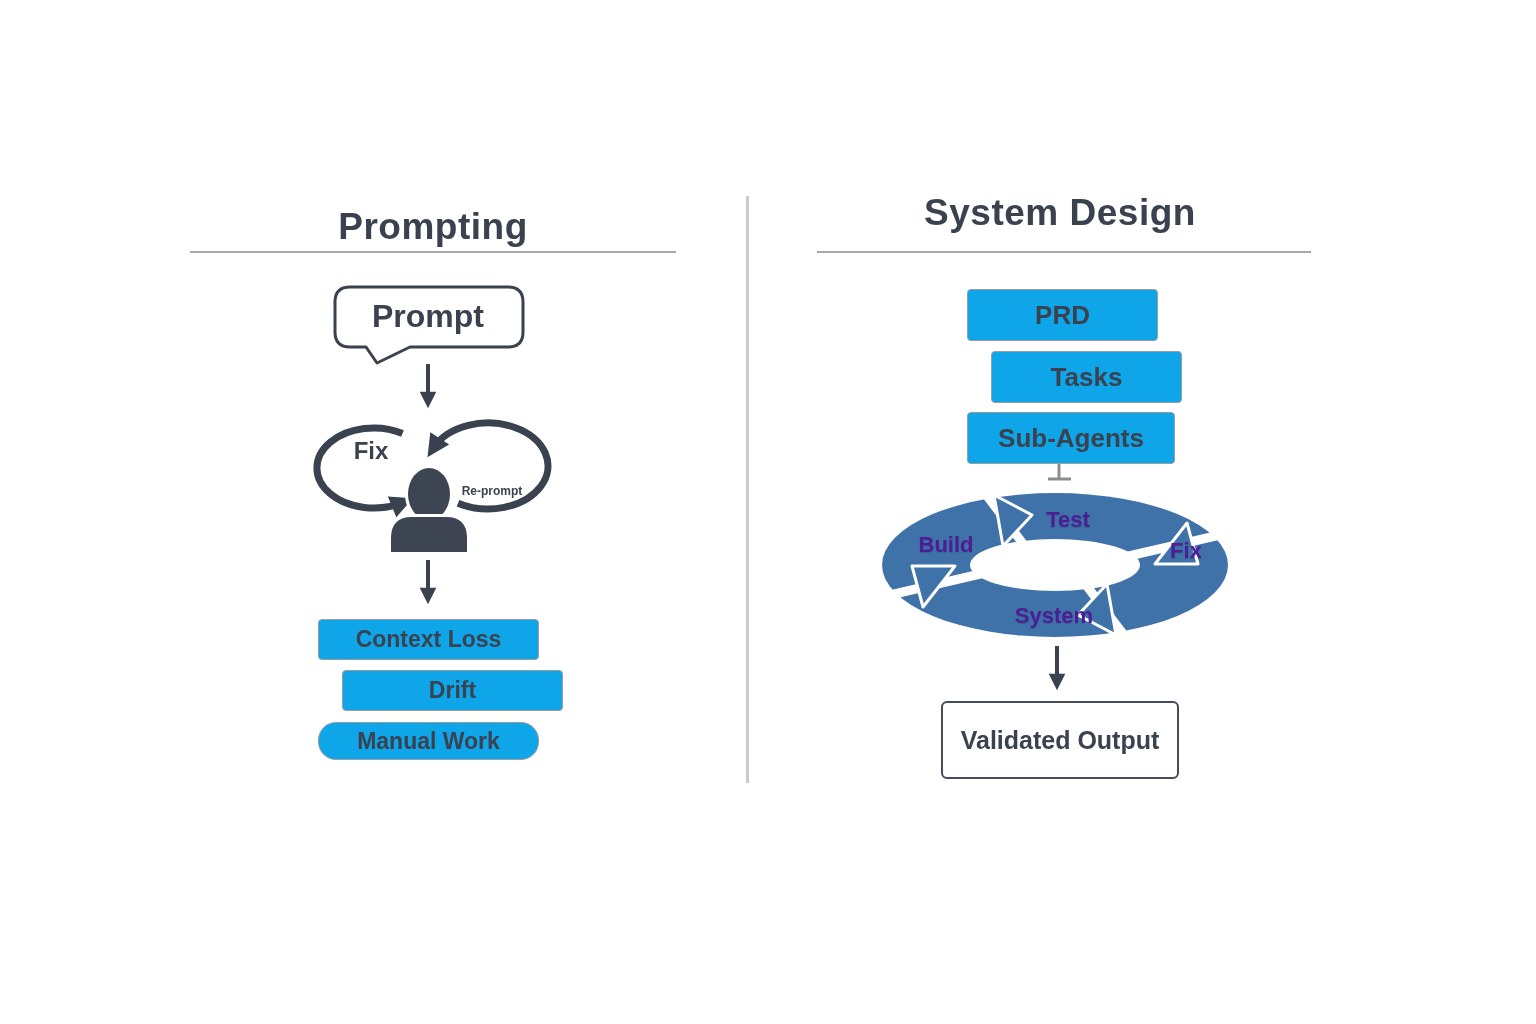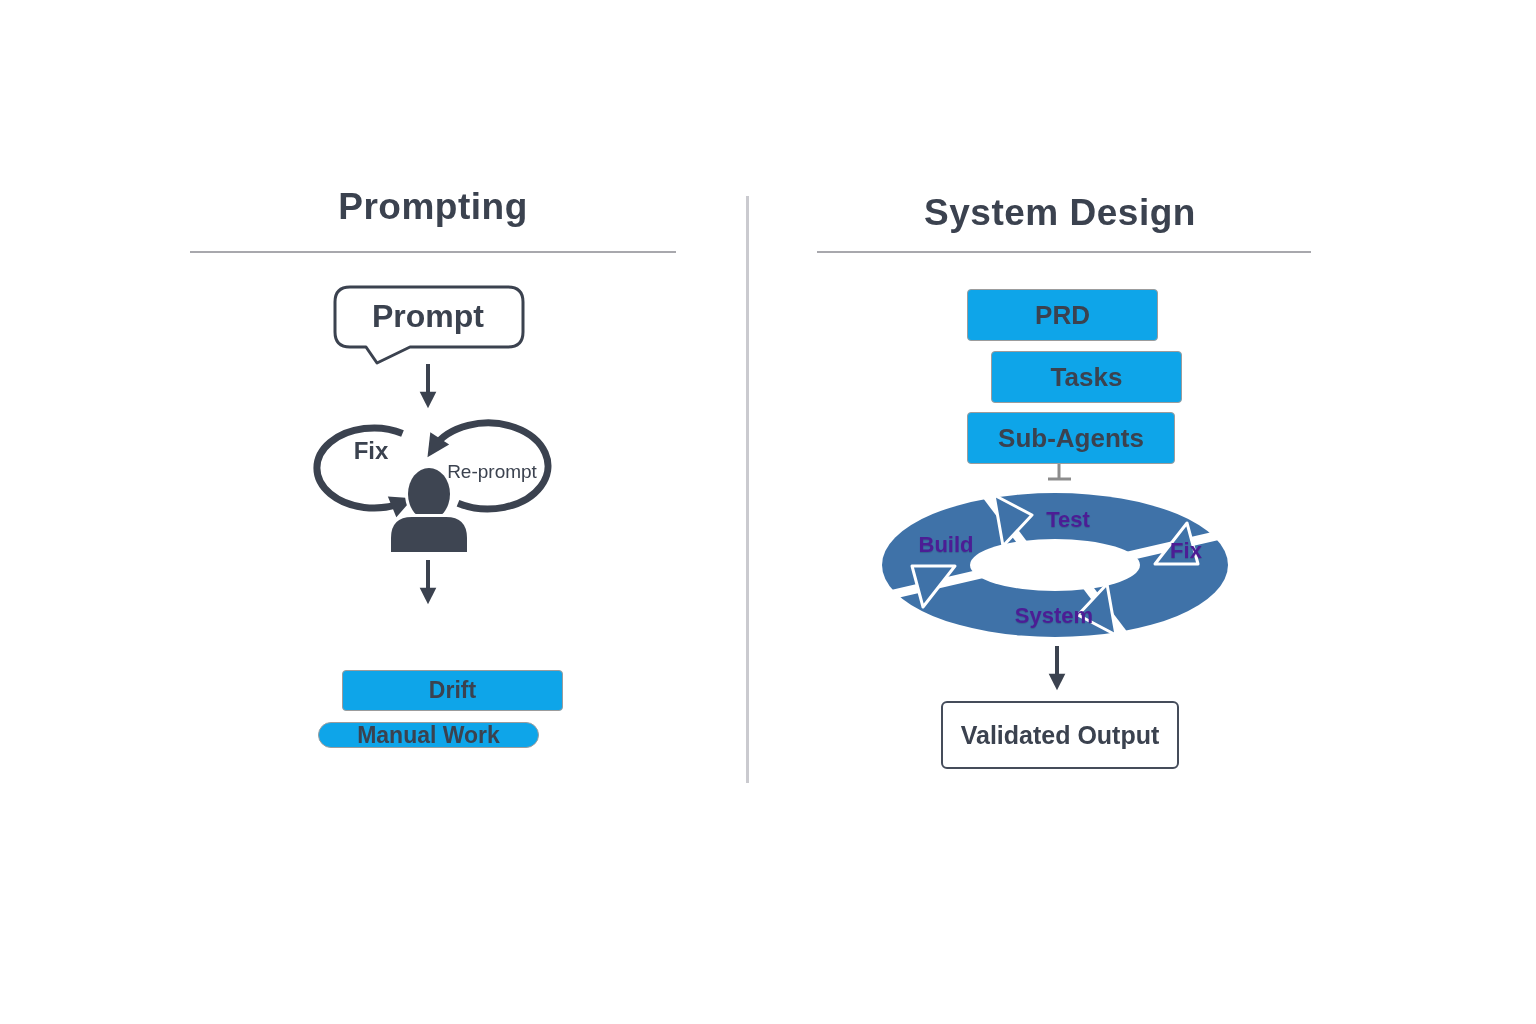--- a/index.html
+++ b/index.html
@@ -81,40 +81,41 @@
       <polygon points="1198,564 1155,564 1187,523" fill="#3f72a8" stroke="#ffffff" stroke-width="3" stroke-linejoin="round"></polygon>
       <polygon points="1078,615 1107,584 1116,635" fill="#3f72a8" stroke="#ffffff" stroke-width="3" stroke-linejoin="round"></polygon>
       <polygon points="912,566 955,566 923,607" fill="#3f72a8" stroke="#ffffff" stroke-width="3" stroke-linejoin="round"></polygon>
     </g>
 
     <g>
       <line x1="1057" y1="646" x2="1057" y2="682" stroke="#3b424f" stroke-width="4" marker-end="url(#mDarkSm)"></line>
     </g>
   </svg>
 
-  <div class="abs center title" style="left:233px;top:184px;width:400px;height:46px;">Prompting</div>
+  <div class="abs center title" style="left:233px;top:204px;width:400px;height:46px;">Prompting</div>
   <div class="abs rule" style="left:190px;top:251px;width:486px;"></div>
 
   <div class="abs center" style="left:348px;top:300px;width:160px;height:32px;font-size:32px;font-weight:600;">Prompt</div>
 
   <div class="abs center loop-label" style="left:331px;top:437px;width:80px;height:28px;font-size:24px;">Fix</div>
-  <div class="abs center loop-label" style="left:427px;top:459px;width:130px;height:26px;font-size:19px;font-weight:400;">Re-prompt</div>
+  <div class="abs center loop-label" style="left:427px;top:478px;width:130px;height:26px;font-size:12px;font-weight:700;">Re-prompt</div>
 
+  <div class="abs center gbox" style="left:318px;top:619px;width:221px;height:41px;font-size:23px;">Context Loss</div>
   <div class="abs center gbox" style="left:318px;top:670px;width:221px;height:41px;font-size:23px;margin-left:24px;">Drift</div>
-  <div class="abs center gbox" style="left:318px;top:722px;width:221px;height:26px;font-size:23px;border-radius:18px;">Manual Work</div>
+  <div class="abs center gbox" style="left:318px;top:722px;width:221px;height:38px;font-size:23px;border-radius:18px;">Manual Work</div>
 
   <div class="abs vdivider" style="left:746px;top:196px;height:587px;"></div>
 
   <div class="abs center title" style="left:860px;top:190px;width:400px;height:46px;">System Design</div>
   <div class="abs rule" style="left:817px;top:251px;width:494px;"></div>
 
   <div class="abs center gbox" style="left:967px;top:289px;width:191px;height:52px;font-size:26px;">PRD</div>
   <div class="abs center gbox" style="left:991px;top:351px;width:191px;height:52px;font-size:26px;">Tasks</div>
   <div class="abs center gbox" style="left:967px;top:412px;width:208px;height:52px;font-size:26px;">Sub-Agents</div>
 
   <div class="abs center cycle-label" style="left:896px;top:531px;width:100px;height:28px;">Build</div>
   <div class="abs center cycle-label" style="left:1018px;top:506px;width:100px;height:28px;">Test</div>
   <div class="abs center cycle-label" style="left:1136px;top:537px;width:100px;height:28px;">Fix</div>
   <div class="abs center cycle-label" style="left:1004px;top:602px;width:100px;height:28px;">System</div>
 
-  <div class="abs center obox" style="left:941px;top:701px;width:238px;height:68px;font-size:25px;">Validated Output</div>
+  <div class="abs center obox" style="left:941px;top:701px;width:238px;height:78px;font-size:25px;">Validated Output</div>
 
 </div>
 
 </body></html>

